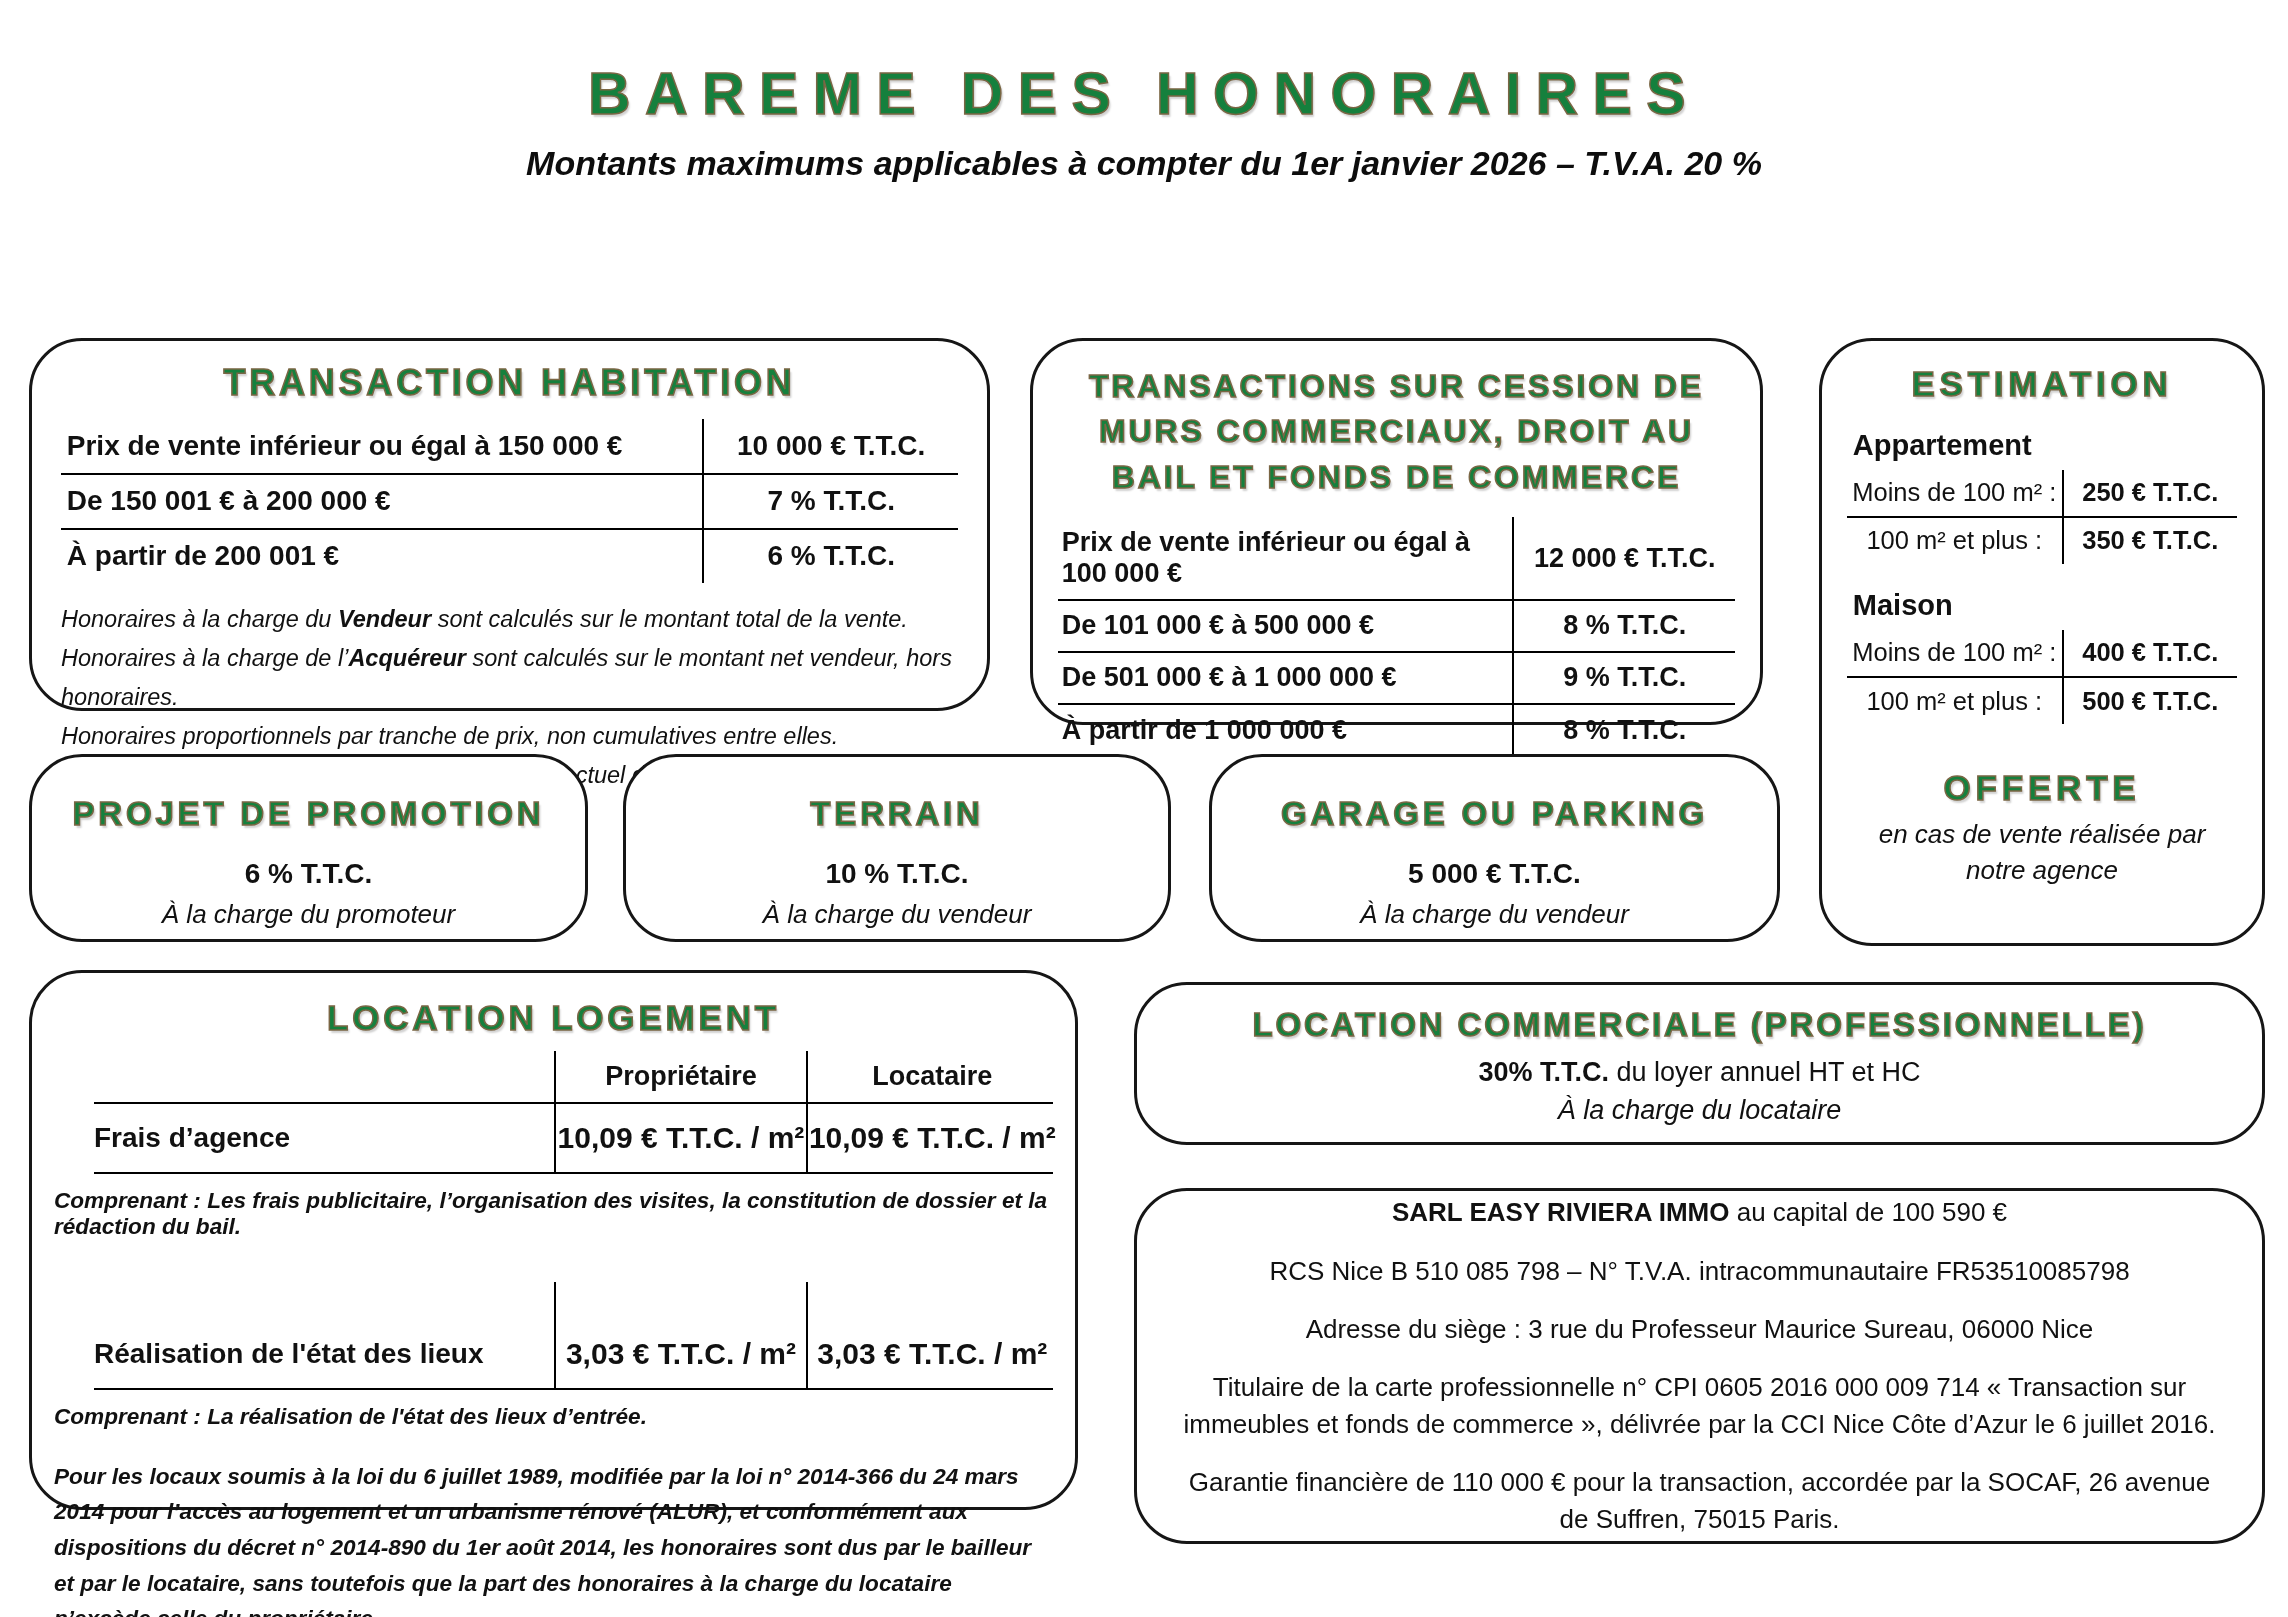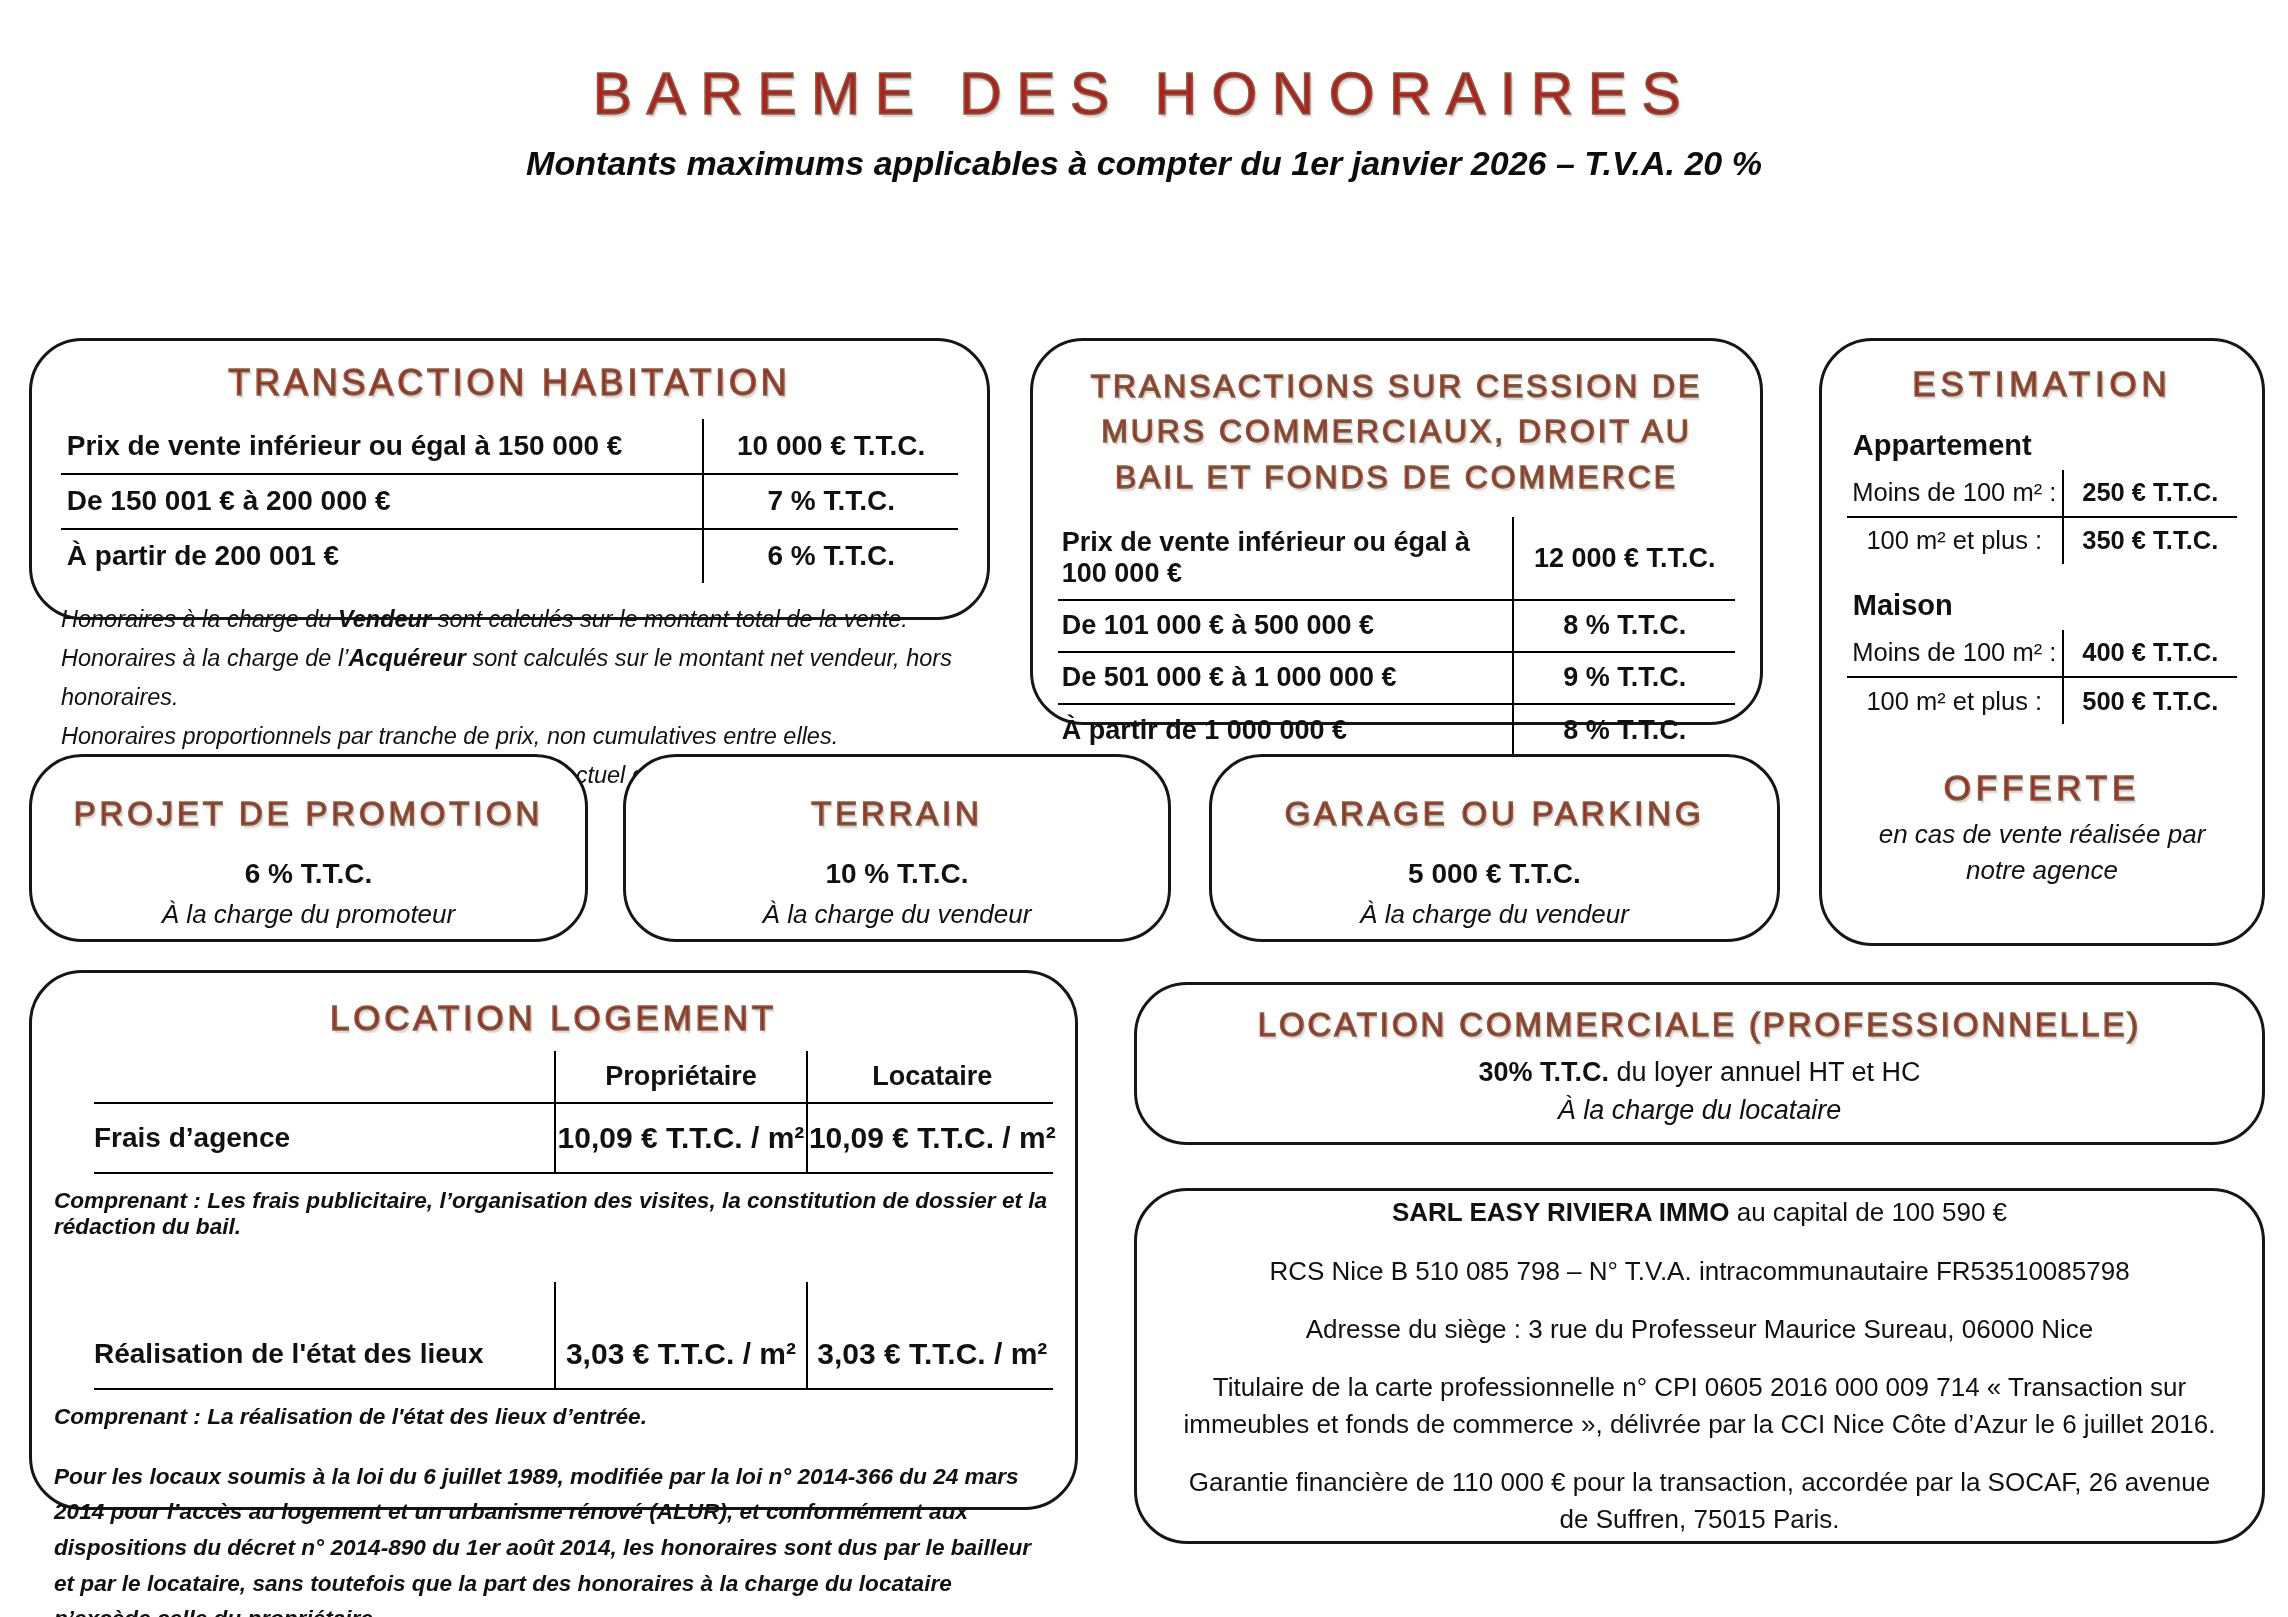--- a/index.html
+++ b/index.html
@@ -2,41 +2,41 @@
 <html lang="fr"><head>
 <meta charset="utf-8">
 <style>
   html,body { margin:0; padding:0; background:#ffffff; }
   #page {
     position:relative; width:2288px; height:1618px; background:#ffffff;
     font-family:"Liberation Sans", sans-serif; color:#111; overflow:hidden;
   }
   
   .gold {
-    color:#b91c1c;
+    color:#15803d;
     -webkit-text-stroke:1.5px #7a6644;
     text-shadow:1.9px 2.9px 1.9px rgba(0,0,0,0.18);
-    font-weight:400;
+    font-weight:700;
   }
   #main-title {
     position:absolute; top:60px; left:0; width:100%; text-align:center;
     font-size:59px; letter-spacing:14.4px; margin:0;
   }
   #subtitle {
     position:absolute; top:144px; left:0; width:100%; text-align:center;
     font-size:34px; font-weight:700; font-style:italic; margin:0; color:#0d0d0d;
   }
   
   .box {
     position:absolute; background:#fff; border:3.4px solid #161616;
     border-radius:53px; box-sizing:border-box;
   }
   .box h2 { margin:0; text-align:center; }
   
-  #box-transaction { left:29px;  top:338px; width:961px; height:282px; padding:21px 29px; }
+  #box-transaction { left:29px;  top:338px; width:961px; height:373px; padding:21px 29px; }
   #box-transaction h2 { font-size:36px; letter-spacing:3.8px; }
   .trow { display:flex; align-items:stretch; }
   .trow .lbl { font-weight:700; font-size:28px; padding:10.6px 7.7px 10.6px 5.8px; display:flex; align-items:center; }
   .trow .val { text-align:center; font-weight:700; font-size:28px; border-left:2.9px solid #000;
                display:flex; align-items:center; justify-content:center; padding:10.6px 0; }
   .bb { border-bottom:2.9px solid #000; }
   #tbl-transaction { margin-top:15.4px; }
   #tbl-transaction .lbl { flex:0 0 70%; }
   #tbl-transaction .val { flex:1; }
   #notes-transaction { margin-top:17.3px; font-style:italic; font-size:23.5px; line-height:1.66; }

